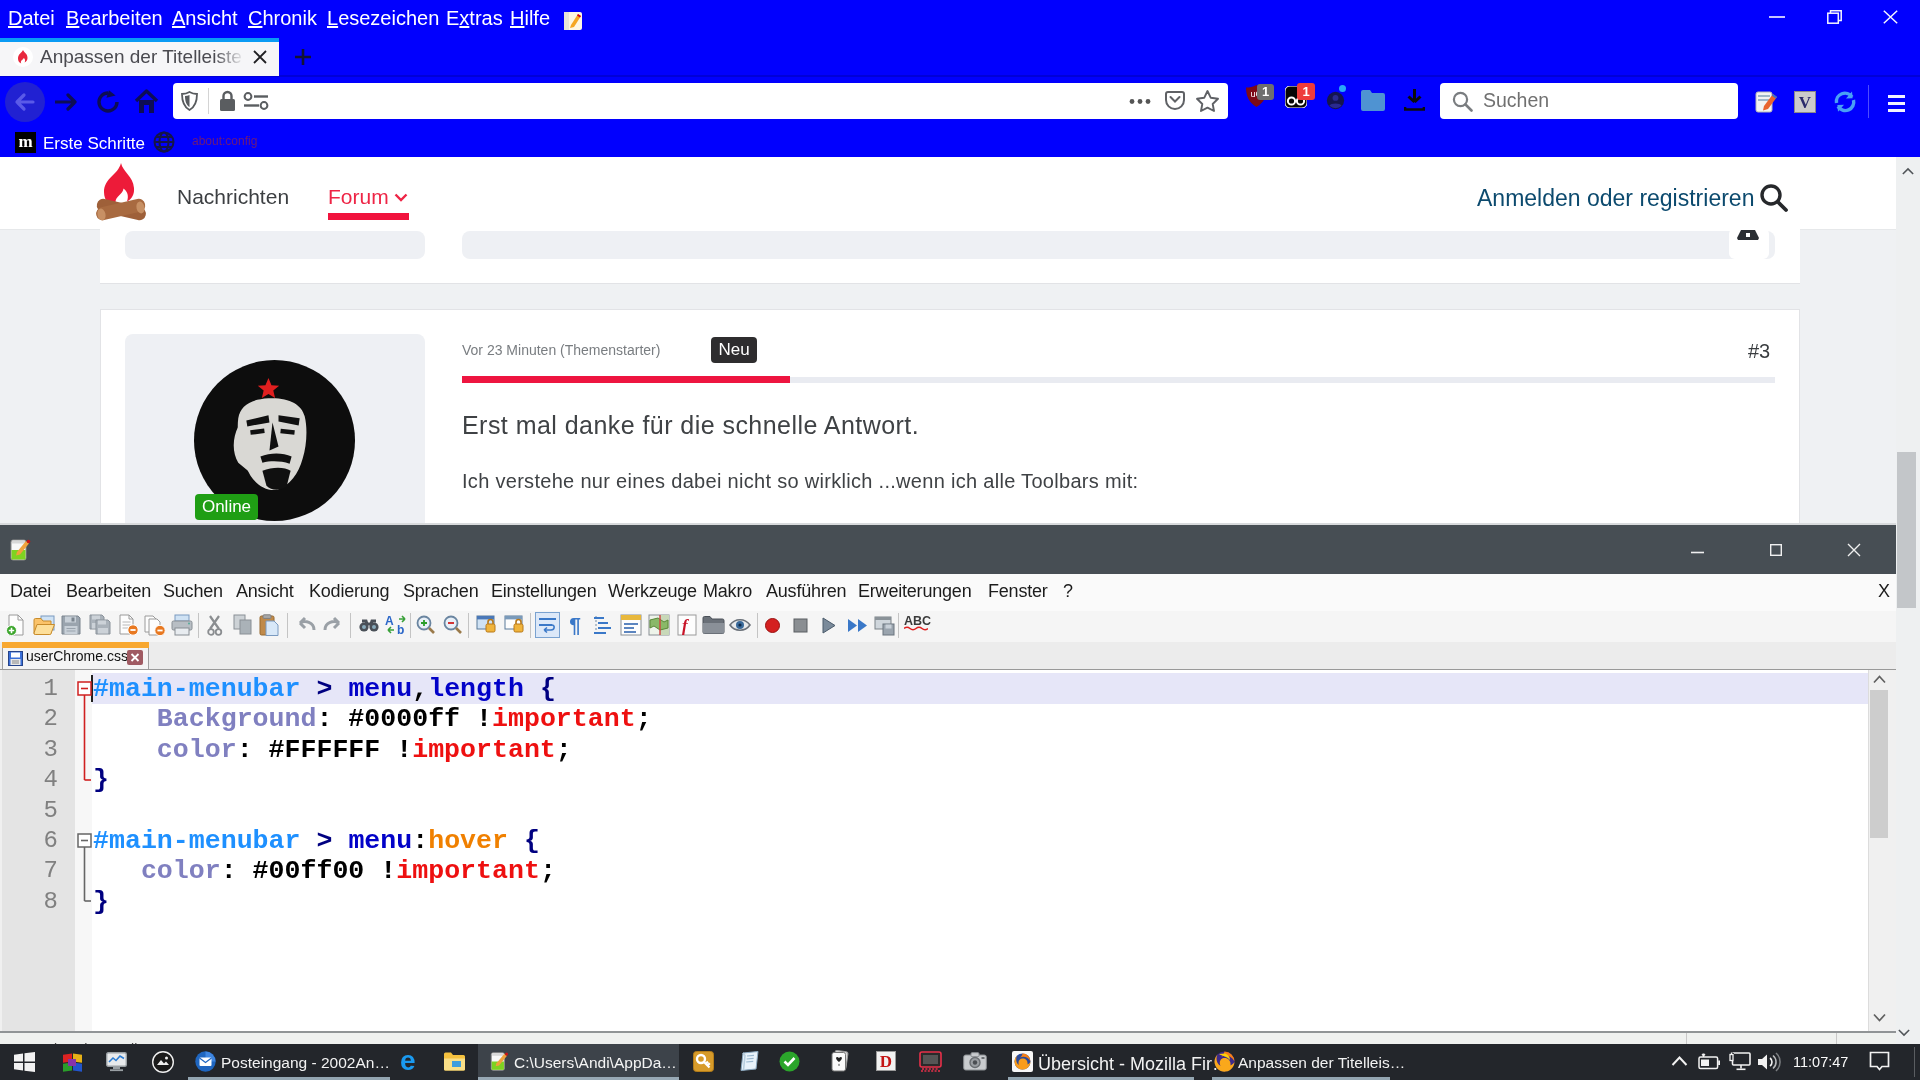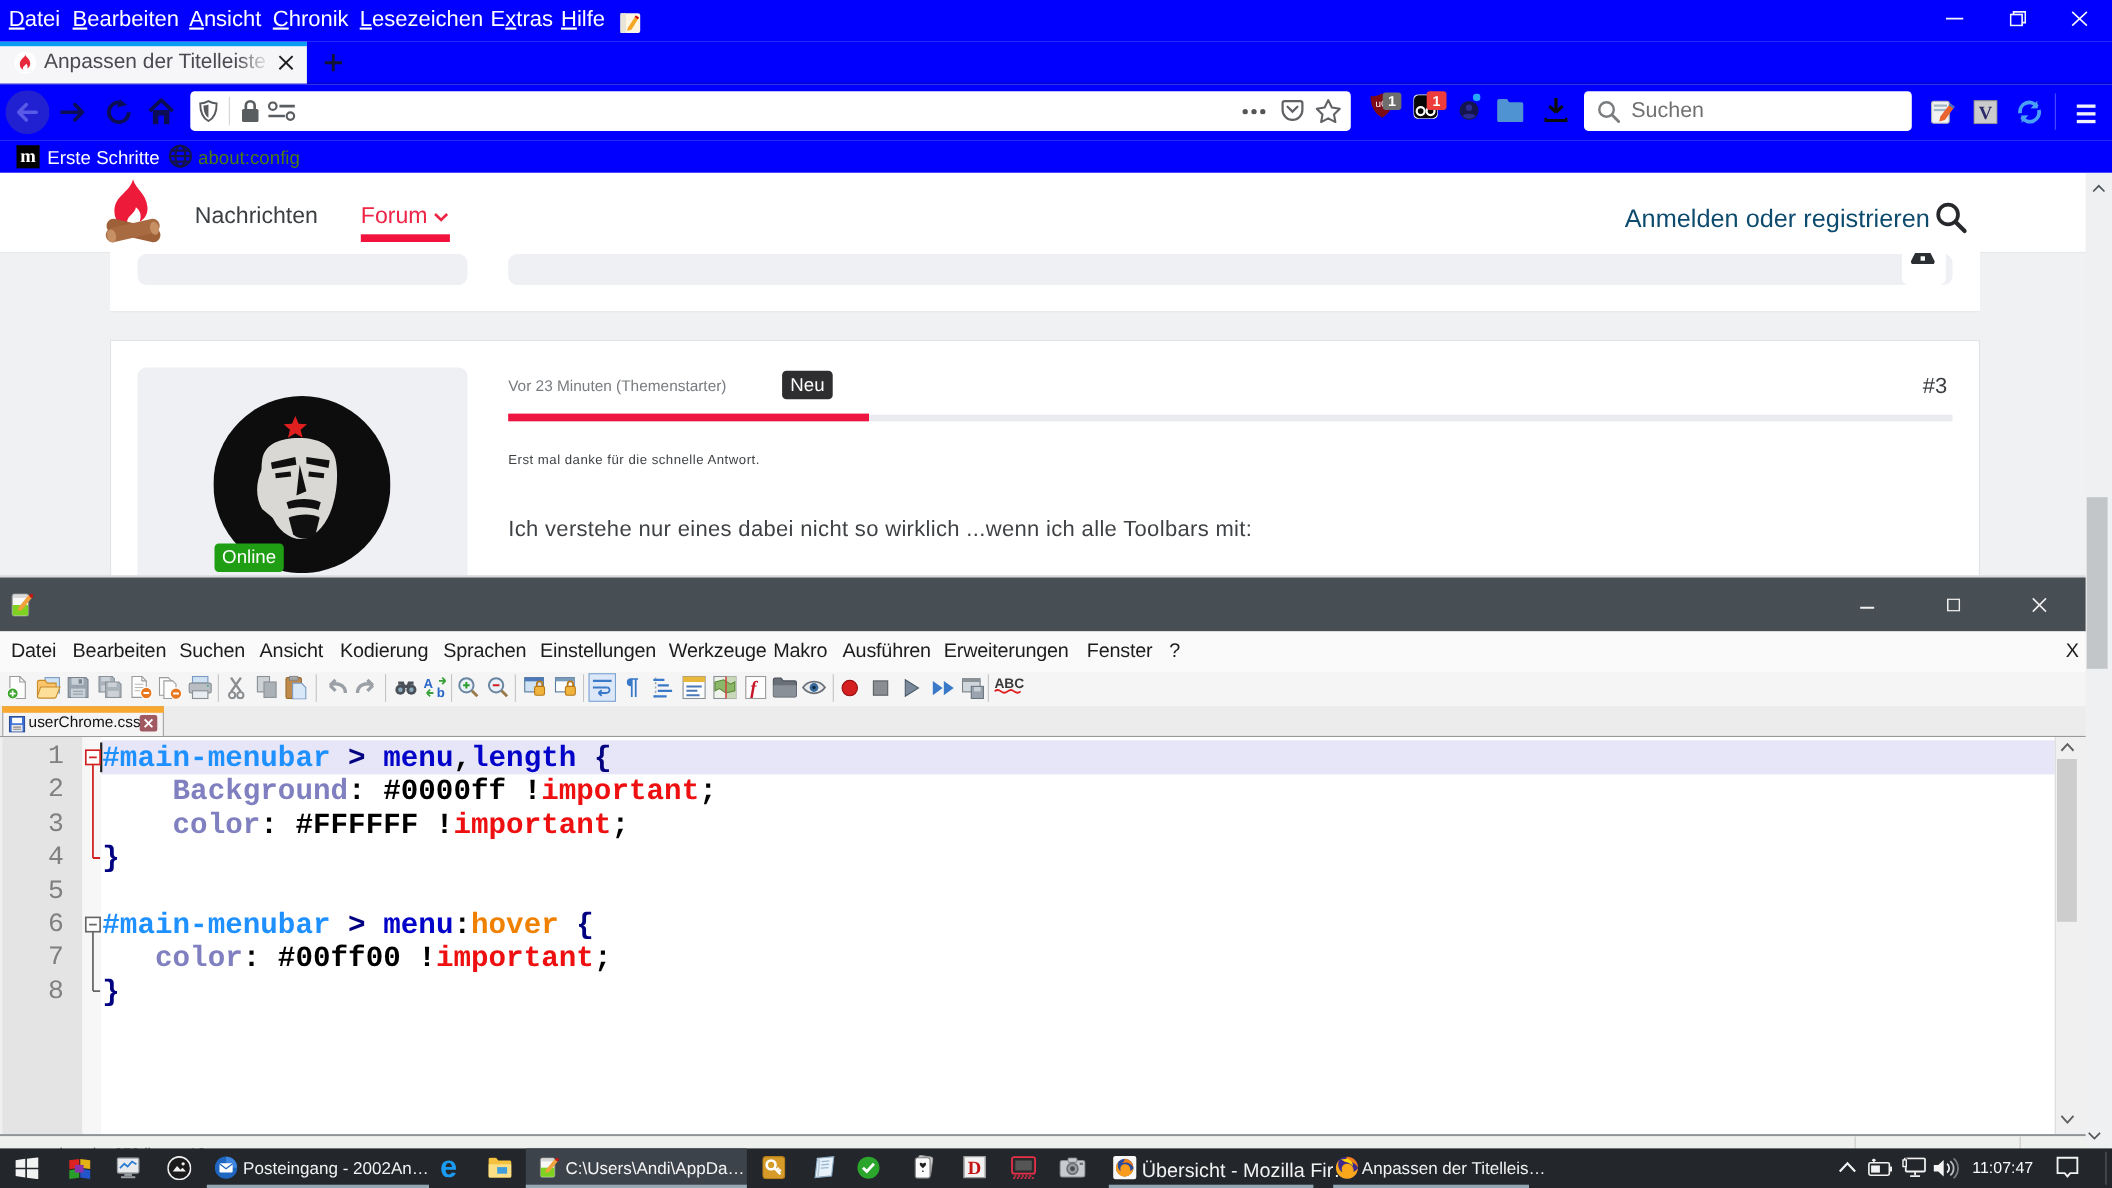--- a/index.html
+++ b/index.html
@@ -46,21 +46,21 @@
 <svg class="abs" style="left:1758px;top:182px;" width="32" height="32" viewBox="0 0 32 32">
       <circle cx="13" cy="13" r="9" fill="none" stroke="#26282b" stroke-width="3.4"></circle>
       <line x1="20" y1="20" x2="28" y2="28" stroke="#26282b" stroke-width="3.8" stroke-linecap="round"></line>
     </svg>
 
 <div class="abs" style="left:462px;top:342px;font-size:14px;color:#797d81;">Vor 23 Minuten (Themenstarter)</div>
 <div class="abs" style="left:711px;top:337px;width:46px;height:26px;background:#2e2d2f;border-radius:4px;color:#fff;font-size:17px;text-align:center;line-height:26px;">Neu</div>
 <div class="abs" style="left:1748px;top:340px;font-size:20px;color:#3a3d40;">#3</div>
 <div class="abs" style="left:462px;top:377px;width:1313px;height:6px;background:#e9ebf1;"></div>
 <div class="abs" style="left:462px;top:376px;width:328px;height:7px;background:#ee1540;"></div>
-<div class="abs" style="left:462px;top:411px;font-size:12px;letter-spacing:0.45px;color:#3f4245;">Erst mal danke für die schnelle Antwort.</div>
+<div class="abs" style="left:462px;top:411px;font-size:25px;letter-spacing:0.45px;color:#3f4245;">Erst mal danke für die schnelle Antwort.</div>
 <div class="abs" style="left:462px;top:470px;font-size:20px;letter-spacing:0.3px;color:#3f4245;">Ich verstehe nur eines dabei nicht so wirklich ...wenn ich alle Toolbars mit:</div>
 
 <svg class="abs" style="left:194px;top:360px;" width="161" height="161" viewBox="0 0 160 160">
   <circle cx="80" cy="80" r="80" fill="#0d0d0d"></circle>
   <path d="M44,58 C46,45 57,39 74,38 C94,37 107,44 110,56 C113,68 112,85 108,98 C104,113 95,125 83,129 C71,131 58,123 52,106 C46,92 42,72 44,58 Z" fill="#d9d8d4"></path>
   <path d="M44,66 C38,78 38,92 44,102 L56,112 C48,96 46,78 49,64 Z" fill="#d9d8d4"></path>
   <path d="M52,60 L74,55 L75,62 L53,66 Z" fill="#101010"></path>
   <path d="M84,55 L105,58 L104,65 L84,61 Z" fill="#101010"></path>
   <rect x="56" y="69" width="14" height="4.5" fill="#101010" transform="rotate(-7 63 71)"></rect>
   <rect x="86" y="69" width="14" height="4.5" fill="#101010" transform="rotate(6 93 71)"></rect>
@@ -230,21 +230,21 @@
 <div class="abs" style="left:0;top:128px;width:1920px;height:29px;background:#0100fe;"></div>
 <div class="abs" style="left:15px;top:132px;width:21px;height:21px;background:#000;color:#fff;font-family:'Liberation Serif',serif;font-weight:bold;font-size:17px;text-align:center;line-height:20px;">m</div>
 <div class="abs" style="left:43px;top:134px;font-size:17px;color:#fff;">Erste Schritte</div>
 <svg class="abs" style="left:153px;top:131px;" width="22" height="22" viewBox="0 0 22 22">
       <circle cx="11" cy="11" r="9.5" fill="none" stroke="#14144a" stroke-width="2"></circle>
       <ellipse cx="11" cy="11" rx="4.5" ry="9.5" fill="none" stroke="#14144a" stroke-width="2"></ellipse>
       <line x1="1.5" y1="11" x2="20.5" y2="11" stroke="#14144a" stroke-width="2"></line>
       <line x1="3" y1="6" x2="19" y2="6" stroke="#14144a" stroke-width="2"></line>
       <line x1="3" y1="16" x2="19" y2="16" stroke="#14144a" stroke-width="2"></line>
     </svg>
-<div class="abs" style="left:180px;top:134px;font-size:17px;color:#4d7c0f;">about:config</div>
+<div class="abs" style="left:192px;top:134px;font-size:12px;color:#701a75;">about:config</div>
 
 <div class="abs" id="npp" style="left:0;top:523px;width:1896px;height:521px;background:#f0f0f0;border-top:2px solid #d8dadc;box-sizing:border-box;">
 
   <div class="abs" style="left:0;top:0;width:1896px;height:49px;background:#474e54;"></div>
   <svg class="abs" style="left:10px;top:13px;" width="22" height="24" viewBox="0 0 22 24">
     <rect x="1" y="2" width="15" height="20" rx="2" fill="#f8f8f8" stroke="#888" stroke-width="1"></rect>
     <rect x="1.5" y="12" width="14" height="9.5" fill="#7ed321"></rect>
     <rect x="2" y="2.5" width="13" height="3" fill="#d8d8d8"></rect>
     <path d="M7,14 L16,3 L19,5.5 L10,16.5 L6,17.5 Z" fill="#f0a23c"></path>
     <circle cx="18.5" cy="3.5" r="1.8" fill="#c81414"></circle>

